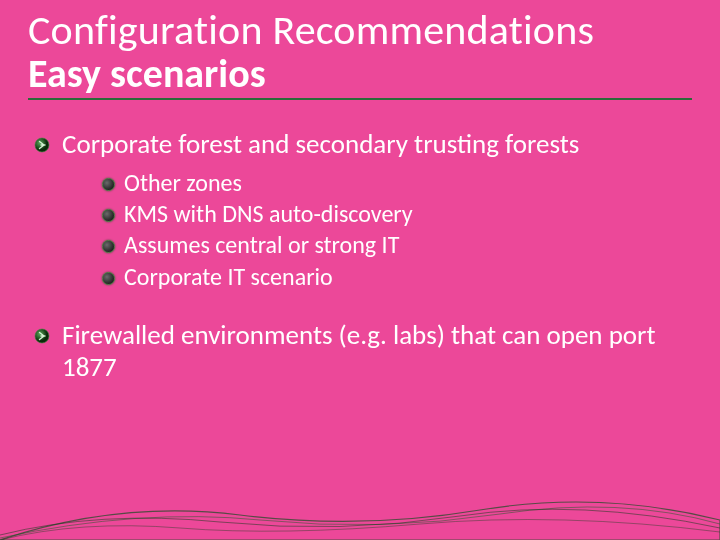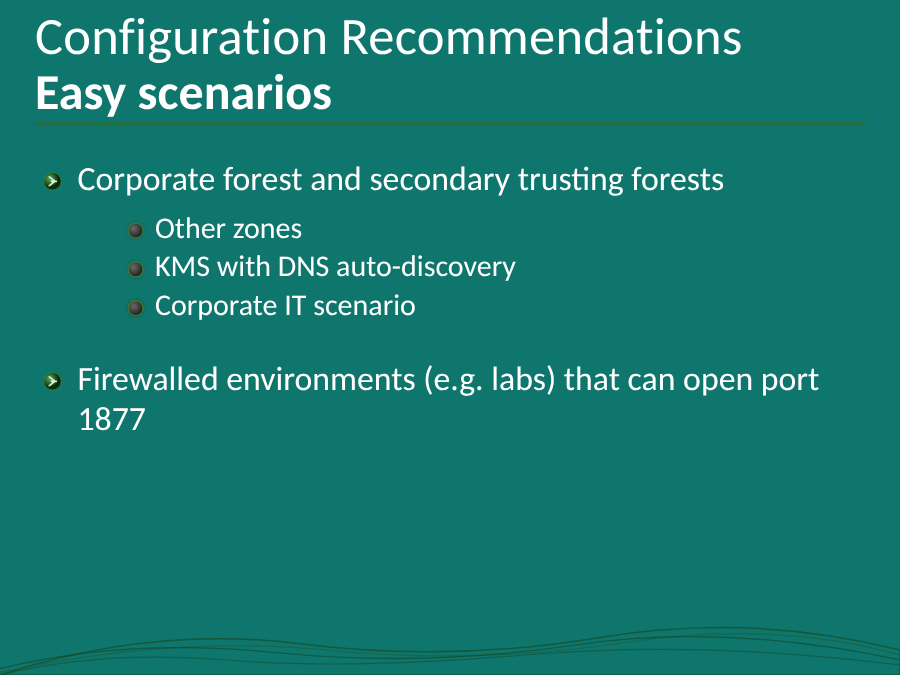--- a/index.html
+++ b/index.html
@@ -10,21 +10,21 @@
     background: #000;
     color: #fff;
     font-family: "Segoe UI", "Calibri", Arial, sans-serif;
     overflow: hidden;
     position: relative;
   }
   .slide {
     position: relative;
     width: 720px;
     height: 540px;
-    background: #0f766e;
+    background: #ec4899;
   }
   .bg-accent {
     position: absolute;
     left: 0;
     bottom: 0;
     width: 720px;
     height: 60px;
     pointer-events: none;
     z-index: 0;
   }
@@ -115,21 +115,21 @@
                 <stop offset="0%" stop-color="#5aa85a"></stop>
                 <stop offset="100%" stop-color="#0a2a0a"></stop>
               </radialGradient>
             </defs>
           <path d="M5.5 4.5 L10 8 L5.5 11.5 M7 8 L11 8" stroke="#d0f0d0" stroke-width="1.4" fill="none" stroke-linecap="round"></path>
         </svg>
         <span>Corporate forest and secondary trusting forests</span>
         <ul class="level2">
           <li><span class="bullet2"></span><span>Other zones</span></li>
           <li><span class="bullet2"></span><span>KMS with DNS auto-discovery</span></li>
-          <li><span class="bullet2"></span></li>
+          <li><span class="bullet2"></span><span>Assumes central or strong IT</span></li>
           <li><span class="bullet2"></span><span>Corporate IT scenario</span></li>
         </ul>
       </li>
 
       <li>
         <svg class="bullet1" width="16" height="16" viewBox="0 0 16 16">
           <circle cx="8" cy="8" r="7" fill="url(#g1b)" stroke="#3a8a3a" stroke-width="0.6"></circle>
           <defs>
               <radialGradient id="g1b" cx="35%" cy="35%">
                 <stop offset="0%" stop-color="#5aa85a"></stop>

